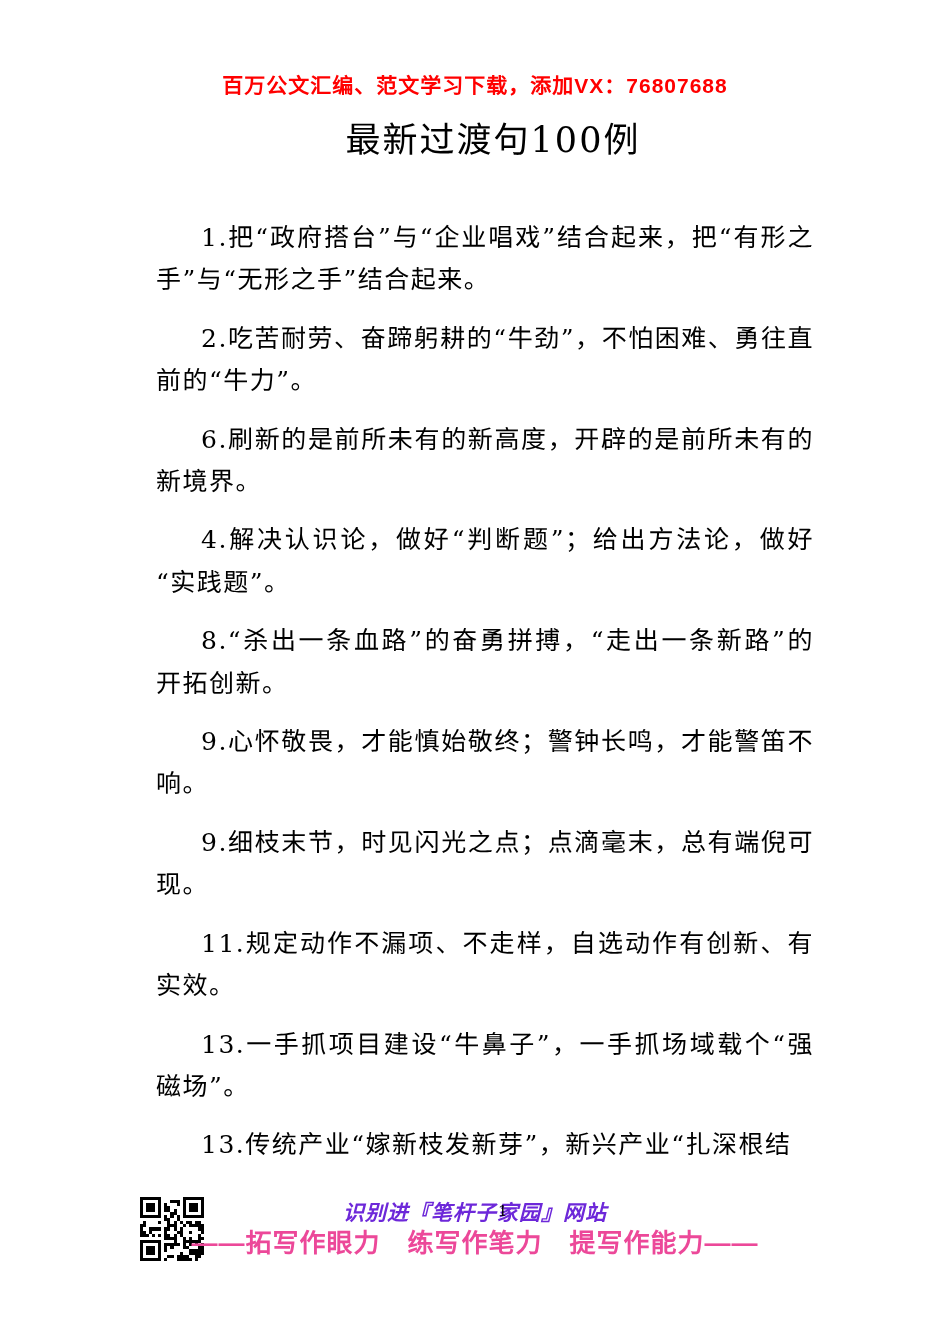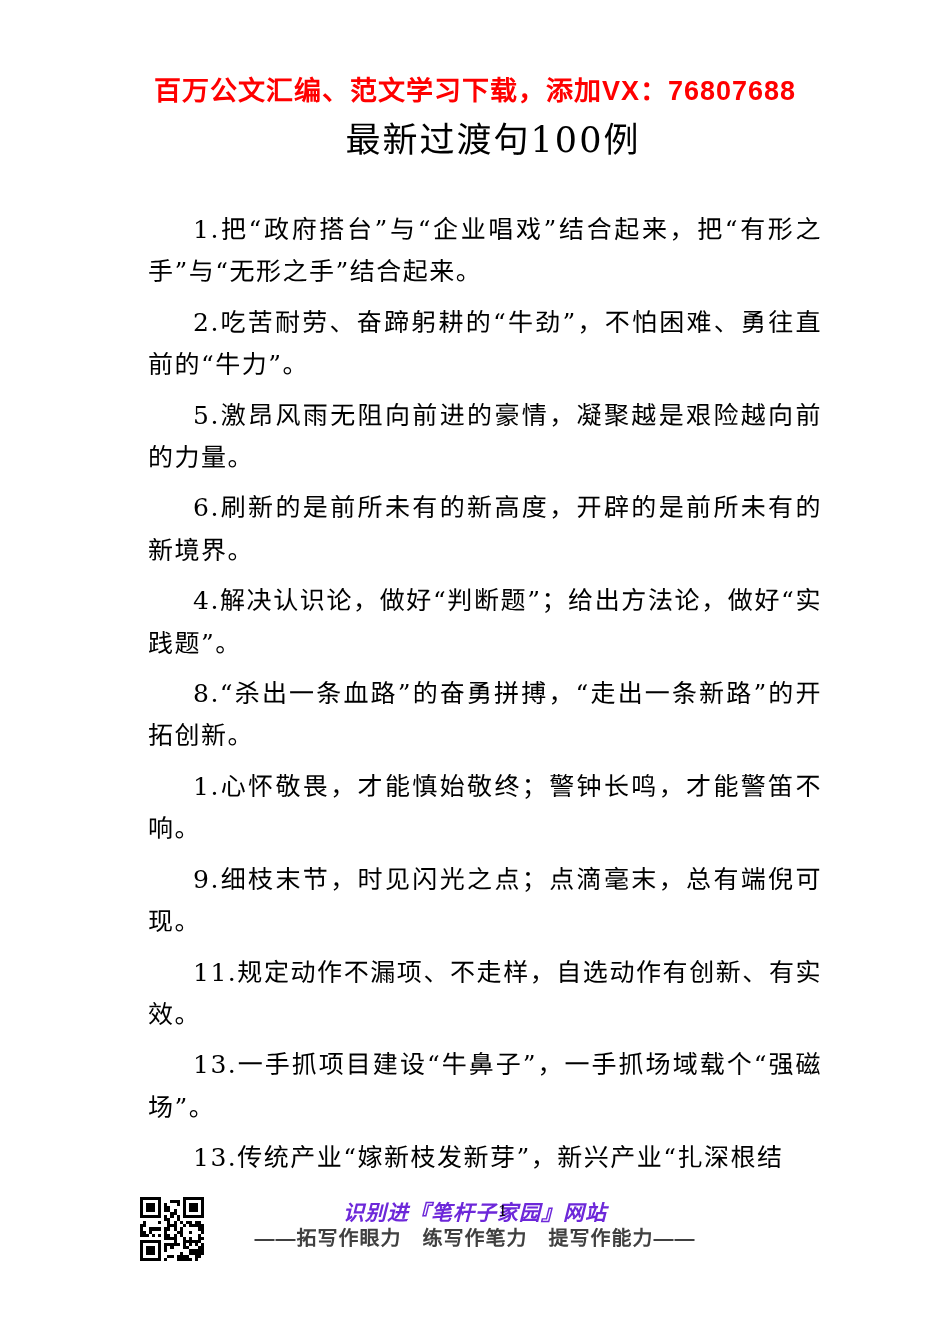--- a/index.html
+++ b/index.html
@@ -12,21 +12,21 @@
     font-family: "DejaVu Serif", "Liberation Serif", serif;
     color: #000000;
   }
   .header-notice {
     position: absolute;
     top: 69px; left: 0; right: 0;
     text-align: center;
     color: #ff0000;
     font-family: "Liberation Sans", "DejaVu Sans", sans-serif;
     font-weight: 700;
-    font-size: 27px;
+    font-size: 21px;
     letter-spacing: 1px;
   }
   .doc-title {
     position: absolute;
     top: 111px; left: 0; right: 0;
     margin: 0;
     text-align: center;
     font-size: 35px;
     font-weight: 400;
     letter-spacing: 2px;
@@ -38,21 +38,21 @@
     position: absolute;
     top: 201px;
     left: 140px;
     width: 690px;
     font-size: 25px;
     line-height: 42.4px;
     letter-spacing: 1.5px;
     text-align: justify;
   }
   .body-text p {
-    margin: 8px;
+    margin: 16px;
     text-indent: 45px;
   }
   .footer-qr {
     position: absolute;
     left: 140px;
     top: 1197px;
     width: 64px;
     height: 64px;
   }
   .footer-site {
@@ -63,24 +63,24 @@
     font-family: "Liberation Sans", "DejaVu Sans", sans-serif;
     font-weight: 700;
     font-size: 21px;
     letter-spacing: 1px;
     font-style: italic;
   }
   .footer-slogan {
     position: absolute;
     top: 1222px; left: 0; right: 0;
     text-align: center;
-    color: #404040;
+    color: #ec4899;
     font-family: "Liberation Sans", "DejaVu Sans", sans-serif;
     font-weight: 700;
-    font-size: 20px;
+    font-size: 26px;
     letter-spacing: 1px;
   }
   .page-number {
     position: absolute;
     top: 1202px;
     left: 498px;
     font-size: 15px;
     color: #000000;
     font-family: "DejaVu Serif", "Liberation Serif", serif;
   }
@@ -90,25 +90,24 @@
 
 <div class="page">
 
   <div class="header-notice">百万公文汇编、范文学习下载，添加VX：76807688</div>
 
   <h1 class="doc-title">最新过渡句100例</h1>
 
   <div class="body-text">
     <p>1.把“政府搭台”与“企业唱戏”结合起来，把“有形之手”与“无形之手”结合起来。</p>
     <p>2.吃苦耐劳、奋蹄躬耕的“牛劲”，不怕困难、勇往直前的“牛力”。</p>
-    <p>5.激昂风雨无阻向前进的豪情，凝聚越是艰险越向前的力量。</p>
     <p>6.刷新的是前所未有的新高度，开辟的是前所未有的新境界。</p>
     <p>4.解决认识论，做好“判断题”；给出方法论，做好“实践题”。</p>
     <p>8.“杀出一条血路”的奋勇拼搏，“走出一条新路”的开拓创新。</p>
-    <p>1.心怀敬畏，才能慎始敬终；警钟长鸣，才能警笛不响。</p>
+    <p>9.心怀敬畏，才能慎始敬终；警钟长鸣，才能警笛不响。</p>
     <p>9.细枝末节，时见闪光之点；点滴毫末，总有端倪可现。</p>
     <p>11.规定动作不漏项、不走样，自选动作有创新、有实效。</p>
     <p>13.一手抓项目建设“牛鼻子”，一手抓场域载个“强磁场”。</p>
     <p>13.传统产业“嫁新枝发新芽”，新兴产业“扎深根结</p>
   </div>
 
   <svg class="footer-qr" viewBox="0 0 21 21" shape-rendering="crispEdges" xmlns="http://www.w3.org/2000/svg">
     <rect width="21" height="21" fill="#ffffff"></rect>
     <g id="qr-modules" fill="#000000">
         <rect x="0" y="0" width="7" height="1"></rect>

